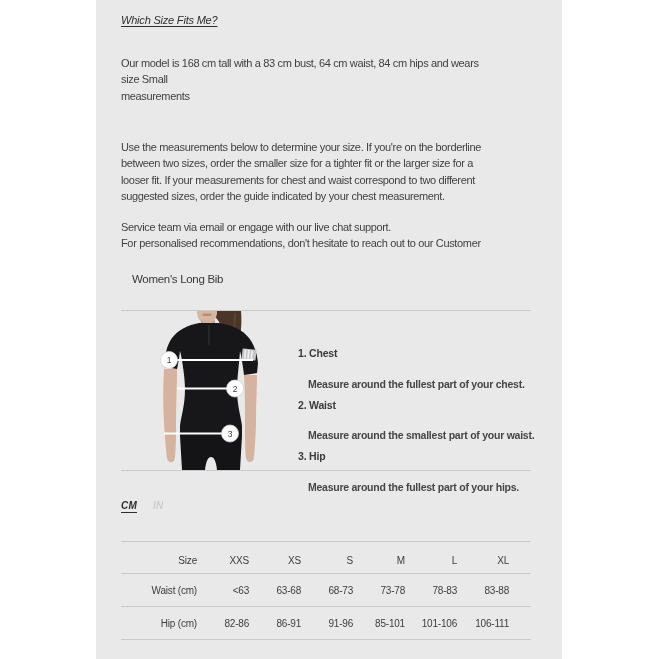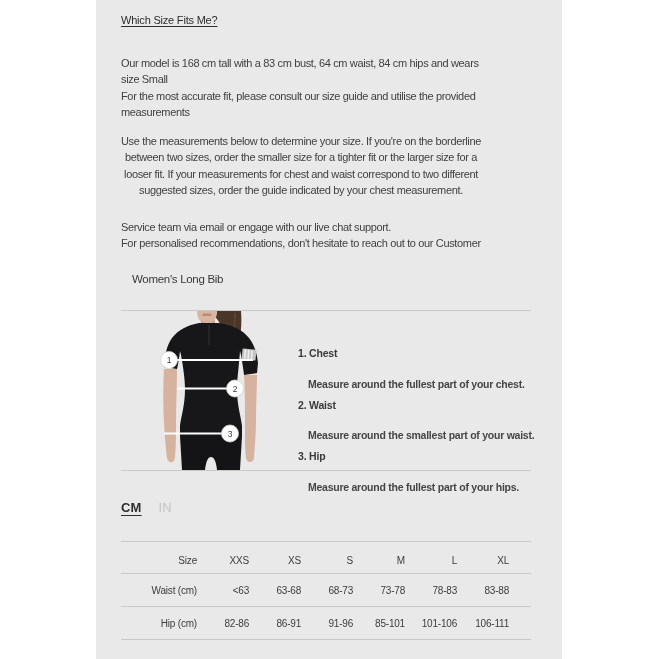--- a/index.html
+++ b/index.html
@@ -4,60 +4,59 @@
 <style>
   * { margin:0; padding:0; box-sizing:border-box; }
   html,body { width:659px; height:659px; background:#ffffff; overflow:hidden;
     font-family:"Liberation Sans","DejaVu Sans",sans-serif; }
   .panel { position:absolute; left:96px; top:0; width:466px; height:659px; background:#e9e9e9; }
 
   .abs { position:absolute; }
   .txt { color:#414141; font-size:11px; letter-spacing:-0.35px; line-height:16.4px; white-space:nowrap; }
 
   .title { left:25px; top:14px; font-size:11px; letter-spacing:-0.2px; color:#2d2d2d;
-    text-decoration:underline; text-underline-offset:2px; }
+    text-decoration:underline; text-underline-offset:2px;font-style:italic; }
   .para1 { left:25px; top:55px; }
-  .para2 { left:25px; top:133px;text-align:center; }
+  .para2 { left:25px; top:139px; }
   .para3 { left:25px; top:219px; }
   .product-title { left:36px; top:273px; font-size:11.5px; letter-spacing:-0.3px; color:#383838; }
 
   .divider { left:25px; width:410px; height:1px; background:#c9c9c9; }
   .d1 { top:310px; } .d2 { top:470px; } .d3 { top:541px; }
   .d4 { top:573px; } .d5 { top:606px; } .d6 { top:639px; }
 
   .figure-svg { left:44px; top:311px; }
 
   .guide-list { left:202px; top:347px; }
   .guide-item { margin-bottom:8.5px;font-weight:bold; }
   .guide-item .g-title { font-size:10.5px; letter-spacing:-0.2px; color:#3a3a3a; line-height:12.5px; white-space:nowrap; }
   .guide-item .g-desc  { font-size:10.5px; letter-spacing:-0.25px; color:#454545; line-height:12.5px;
     padding-left:10px; margin-top:18px; white-space:nowrap; }
 
-  .units { left:25px; top:500px; font-size:13px; letter-spacing:0.2px; }
+  .units { left:25px; top:500px; font-size:10px; letter-spacing:0.2px;font-style:italic; }
   .unit-cm { color:#2e2e2e; font-weight:bold; text-decoration:underline; text-underline-offset:2.5px; cursor:pointer; }
   .unit-in { color:#c3c3c3; margin-left:13px; cursor:pointer; }
 
   .trow { left:33px; width:410px; display:grid; grid-template-columns:68px repeat(6,52px);
     align-items:center; font-size:10px; letter-spacing:-0.2px; color:#3d3d3d; white-space:nowrap;text-align:right; }
   .thead { top:547px; height:26px; }
   .trow1 { top:574px; height:32px; }
   .trow2 { top:607px; height:32px; }
 </style>
 </head>
 <body>
 
 <div class="panel">
 
   <div class="abs title">Which Size Fits Me?</div>
 
   <div class="abs txt para1">
 
   <div>Our model is 168 cm tall with a 83 cm bust, 64 cm waist, 84 cm hips and wears</div>
       <div>size Small</div>
-      <div>For the most accurate fit, please consult our size guide and utilise the provided</div>
       <div>measurements</div>
     </div>
 
   <div class="abs txt para2">
 
   <div>Use the measurements below to determine your size. If you're on the borderline</div>
       <div>between two sizes, order the smaller size for a tighter fit or the larger size for a</div>
       <div>looser fit. If your measurements for chest and waist correspond to two different</div>
       <div>suggested sizes, order the guide indicated by your chest measurement.</div>
     </div>

